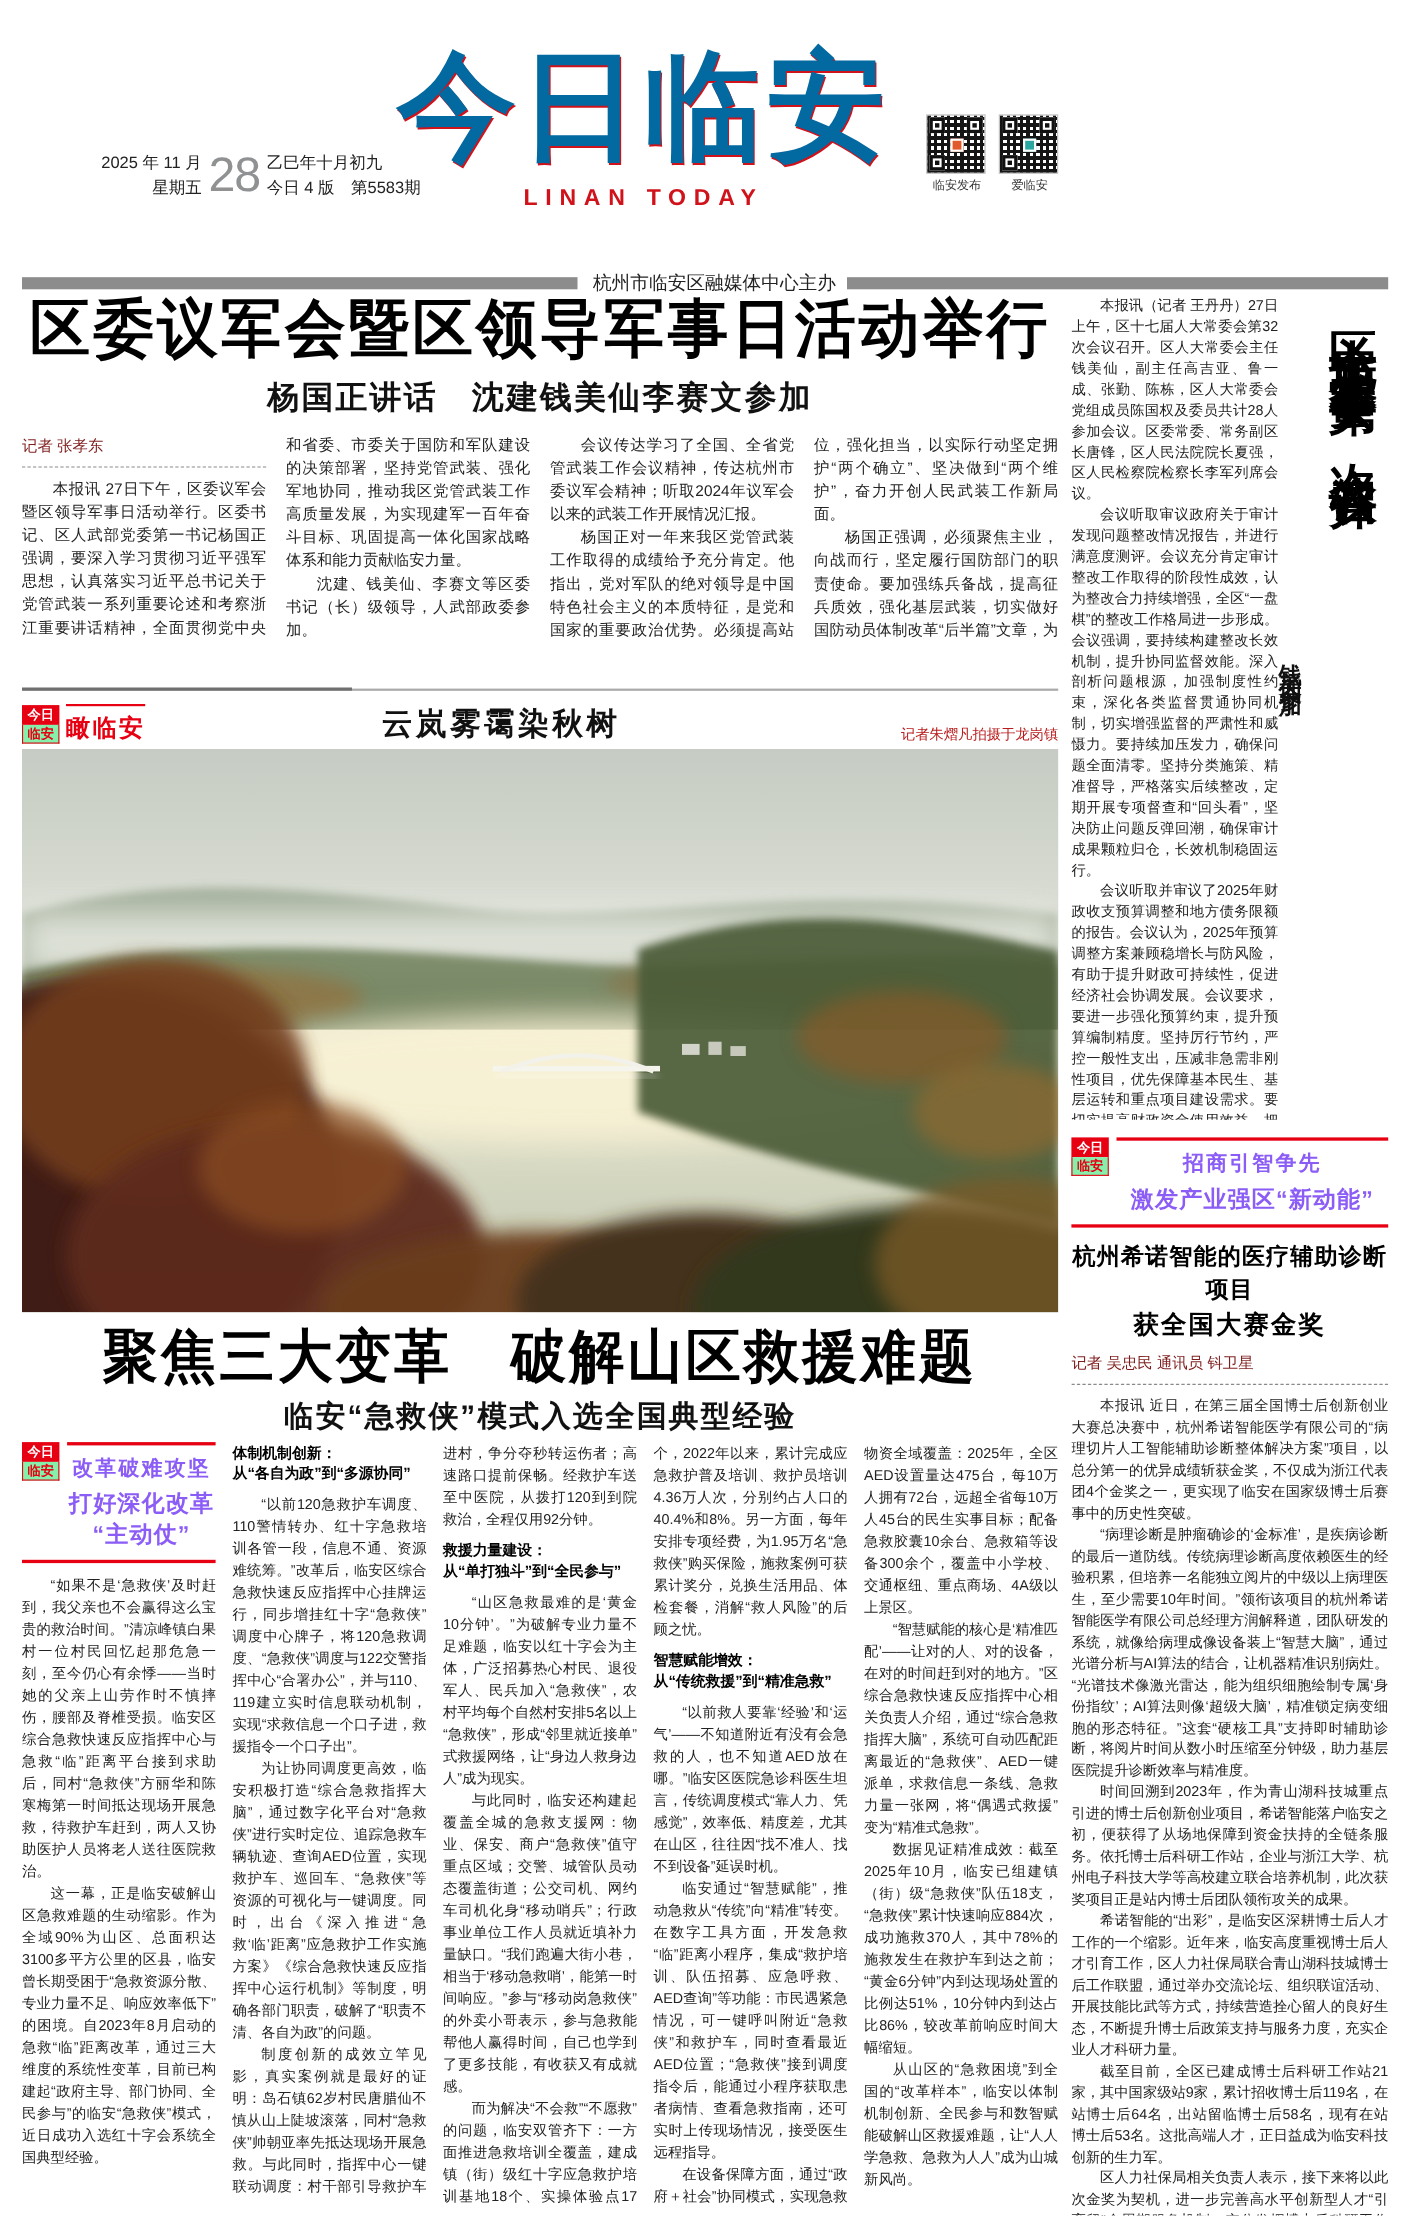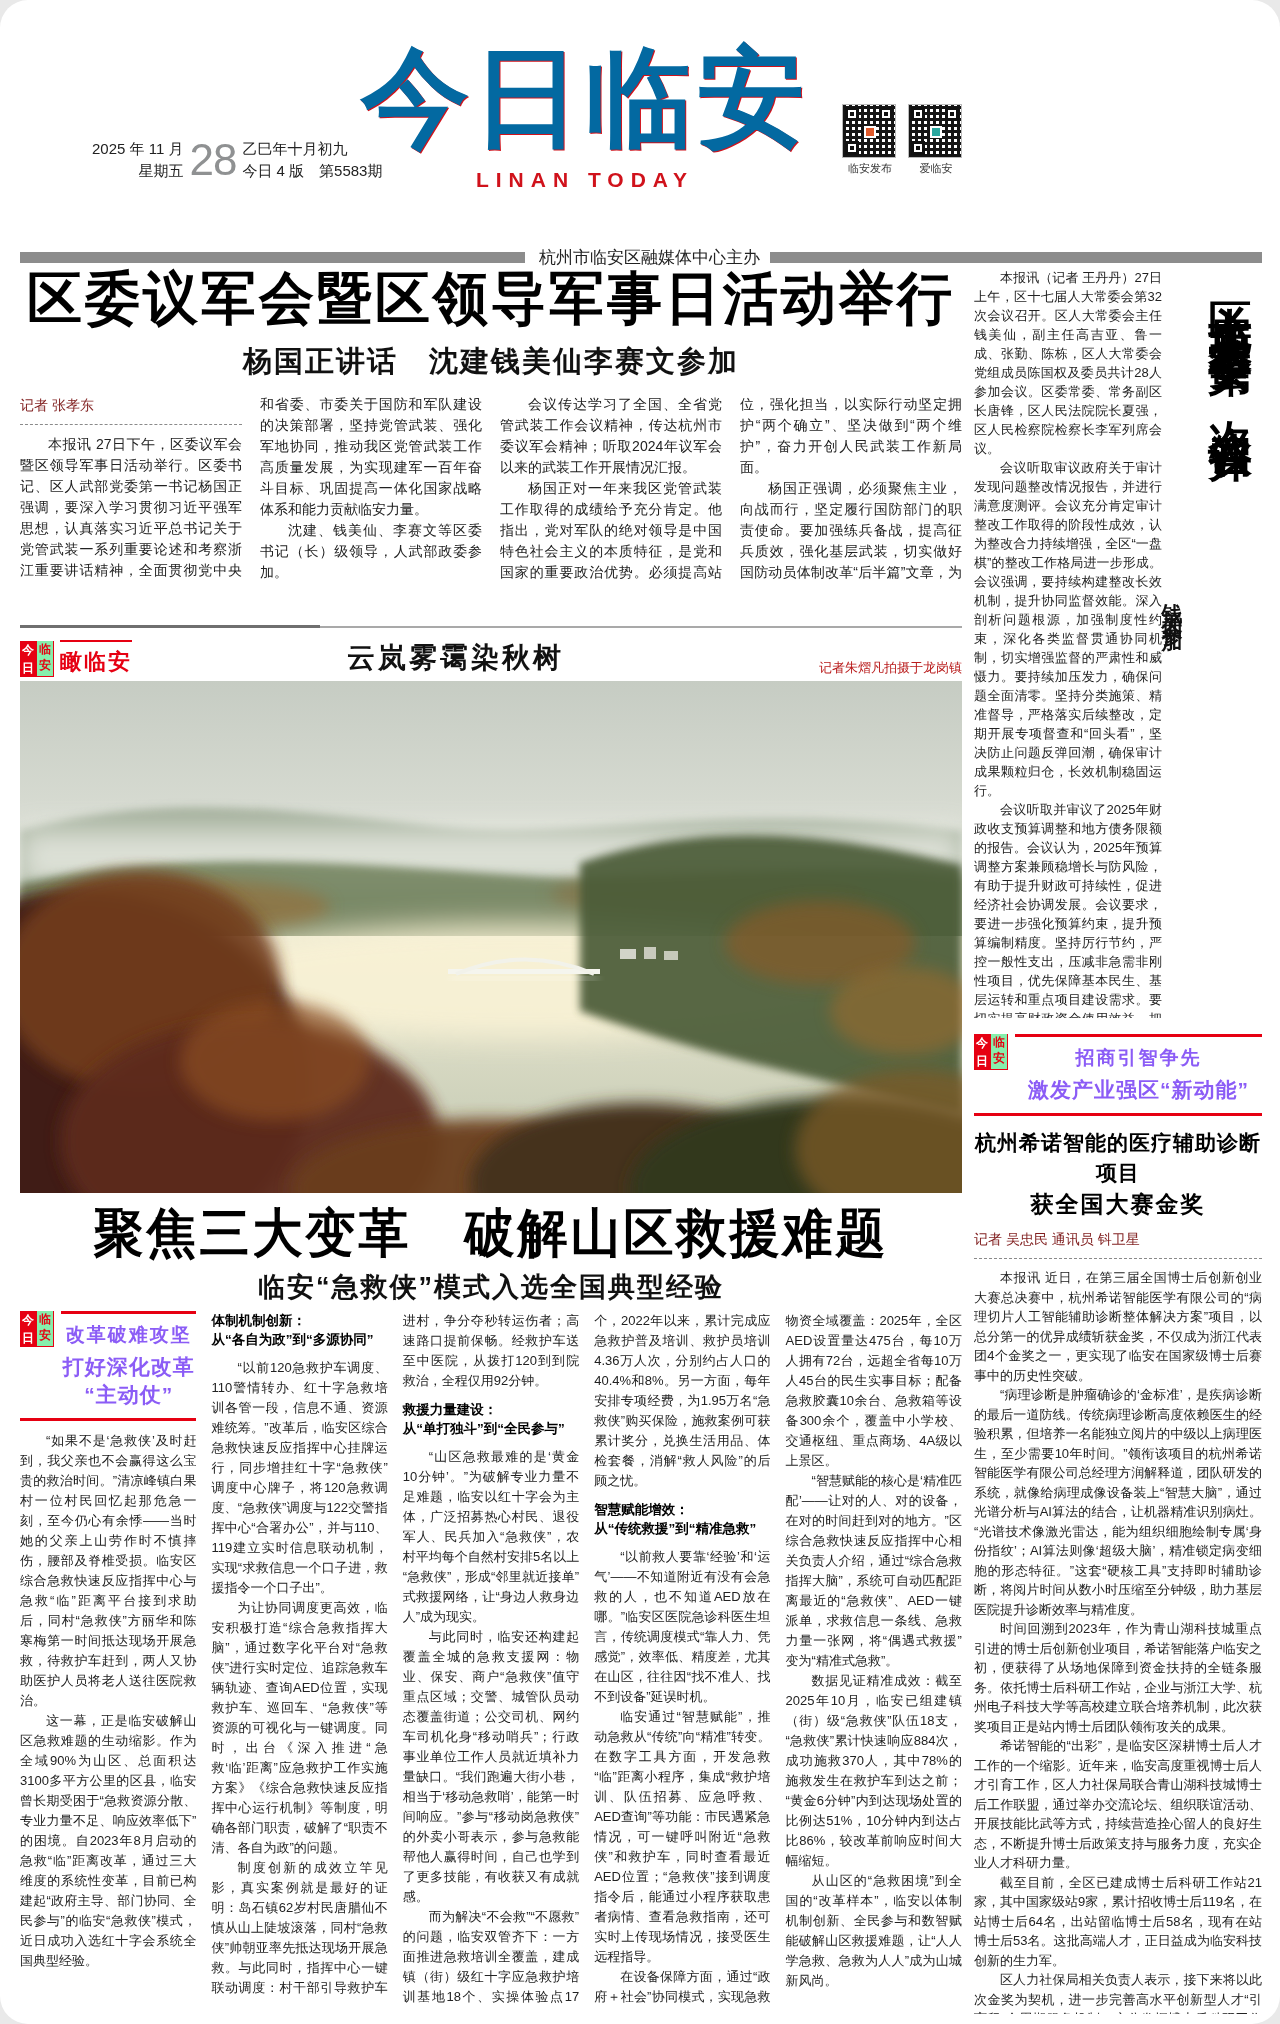--- a/index.html
+++ b/index.html
@@ -1,18 +1,18 @@
 <!DOCTYPE html>
 <html lang="zh"><head>
 <meta charset="utf-8">
 <style>
   * { margin:0; padding:0; box-sizing:border-box; }
   html,body { background:#e9e9e9; }
   body { font-family:"Liberation Sans", sans-serif; color:#1b1b1b; }
-  #page { position:relative; width:1280px; height:2024px; margin:0 auto; background:#ffffff; overflow:hidden;border-radius:28px; }
+  #page { position:relative; width:1280px; height:2024px; margin:0 auto; background:#ffffff; overflow:hidden; }
   .abs { position:absolute; }
 
   
   .dateblock { left:92px; top:138px; display:flex; align-items:center; gap:6px; font-size:15px; color:#222; }
   .dcol { line-height:22px; }
   .dcol.r { text-align:right; }
   .dday { font-size:44px; color:#8f9192; line-height:44px; letter-spacing:-1px; }
   .masthead { left:330px; top:38px; width:510px; text-align:center; font-family:"DejaVu Serif", serif;
               font-size:108px; line-height:118px; font-weight:900; color:#0369a1; letter-spacing:4px;
               text-shadow:1px 1px 0 #d0121b; }
@@ -28,21 +28,21 @@
   .qr-eye.tl { left:2px; top:2px; } .qr-eye.tr { right:2px; top:2px; } .qr-eye.bl { left:2px; bottom:2px; }
   .qr-core { position:absolute; left:21px; top:21px; width:12px; height:12px; border:2px solid #fff; }
   .qr-core.c1 { background:#e05a2b; } .qr-core.c2 { background:#2aa8a0; }
   .qr-label { font-size:11px; color:#333; margin-top:3px; }
   .orgrow { left:20px; top:246px; width:1242px; display:flex; align-items:center; }
   .graybar { height:11px; background:#8c8c8c; }
   .graybar.b1 { width:505px; } .graybar.b2 { flex:1; }
   .organizer { font-size:17px; color:#222; padding:0 10px 0 14px; white-space:nowrap; }
 
   
-  .seal { width:34px; height:36px; flex:0 0 34px; display:flex; flex-direction:row; }
+  .seal { width:34px; height:36px; flex:0 0 34px; display:flex; flex-direction:column; }
   .seal-top { background:#e60012; color:#fff; font-size:12px; font-weight:700; text-align:center; line-height:18px; }
   .seal-bottom { border:1.5px solid #e60012; border-top:none; color:#e60012; font-size:12px; font-weight:700;
                  text-align:center; line-height:16px; background:#86efac; }
 
   
   .lead { left:20px; top:268px; width:942px; height:332px; }
   .lead-headline { position:absolute; top:0; width:100%; text-align:center; font-size:55px; line-height:60px;
                    font-weight:900; letter-spacing:3px; color:#000; transform:scaleY(1.04); }
   .lead-subhead { position:absolute; top:74px; width:100%; text-align:center; font-size:29px; font-weight:600;
                   letter-spacing:2px; color:#111; }

